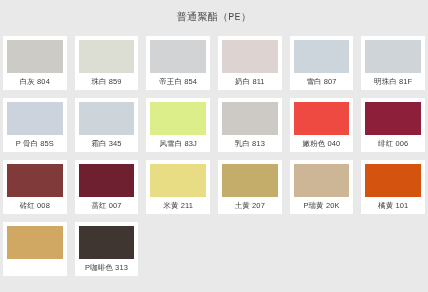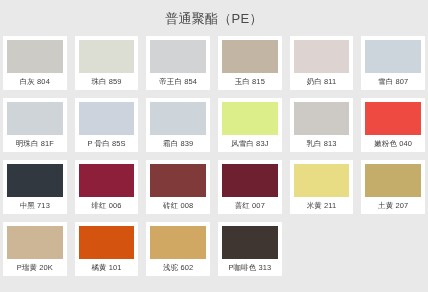--- a/index.html
+++ b/index.html
@@ -22,25 +22,26 @@
     background: #e9e9e9;
   }
   .title-bar {
     height: 36px;
     display: flex;
     align-items: center;
     justify-content: center;
     flex: none;
   }
   .title-text {
-    font-size: 13px;
+    font-size: 10px;
     color: #4a4a4a;
     letter-spacing: 0.3px;
     line-height: 1;
     white-space: nowrap;
+    font-family: Liberation Mono, monospace;
   }
   .grid {
     flex: none;
     display: grid;
     grid-template-columns: repeat(6, 1fr);
     grid-auto-rows: 54px;
     column-gap: 2px;
     row-gap: 2px;
     padding: 0 3px;
     box-sizing: border-box;
@@ -92,58 +93,50 @@
       </div>
       <div class="card">
         <div class="swatch" style="background: rgb(220, 221, 211);"></div>
         <div class="card-label">珠白 859</div>
       </div>
       <div class="card">
         <div class="swatch" style="background: rgb(210, 211, 212);"></div>
         <div class="card-label">帝王白 854</div>
       </div>
       <div class="card">
-        <div class="swatch" style="background: rgb(195, 181, 163);"></div>
-        <div class="card-label">玉白 815</div>
-      </div>
-      <div class="card">
         <div class="swatch" style="background: rgb(221, 212, 210);"></div>
         <div class="card-label">奶白 811</div>
       </div>
       <div class="card">
         <div class="swatch" style="background: rgb(204, 213, 220);"></div>
         <div class="card-label">雪白 807</div>
       </div>
       <div class="card">
         <div class="swatch" style="background: rgb(206, 212, 216);"></div>
         <div class="card-label">明珠白 81F</div>
       </div>
       <div class="card">
         <div class="swatch" style="background: rgb(204, 211, 221);"></div>
         <div class="card-label">P 骨白 85S</div>
       </div>
       <div class="card">
         <div class="swatch" style="background: rgb(205, 213, 218);"></div>
-        <div class="card-label">霜白 839</div>
+        <div class="card-label">霜白 345</div>
       </div>
       <div class="card">
         <div class="swatch" style="background: rgb(220, 238, 138);"></div>
         <div class="card-label">风雪白 83J</div>
       </div>
       <div class="card">
         <div class="swatch" style="background: rgb(205, 202, 198);"></div>
         <div class="card-label">乳白 813</div>
       </div>
       <div class="card">
         <div class="swatch" style="background: rgb(239, 74, 66);"></div>
         <div class="card-label">嫩粉色 040</div>
-      </div>
-      <div class="card">
-        <div class="swatch" style="background: rgb(50, 56, 63);"></div>
-        <div class="card-label">中黑 713</div>
       </div>
       <div class="card">
         <div class="swatch" style="background: rgb(141, 31, 58);"></div>
         <div class="card-label">绯红 006</div>
       </div>
       <div class="card">
         <div class="swatch" style="background: rgb(128, 58, 58);"></div>
         <div class="card-label">砖红 008</div>
       </div>
       <div class="card">
@@ -161,21 +154,20 @@
       <div class="card">
         <div class="swatch" style="background: rgb(204, 182, 149);"></div>
         <div class="card-label">P瑞黄 20K</div>
       </div>
       <div class="card">
         <div class="swatch" style="background: rgb(212, 84, 15);"></div>
         <div class="card-label">橘黄 101</div>
       </div>
       <div class="card">
         <div class="swatch" style="background: rgb(208, 167, 99);"></div>
-        <div class="card-label">浅驼 602</div>
       </div>
       <div class="card">
         <div class="swatch" style="background: rgb(63, 54, 49);"></div>
         <div class="card-label">P咖啡色 313</div>
       </div>
     </div>
 
   <div class="footer-space"></div>
 
 </div>

